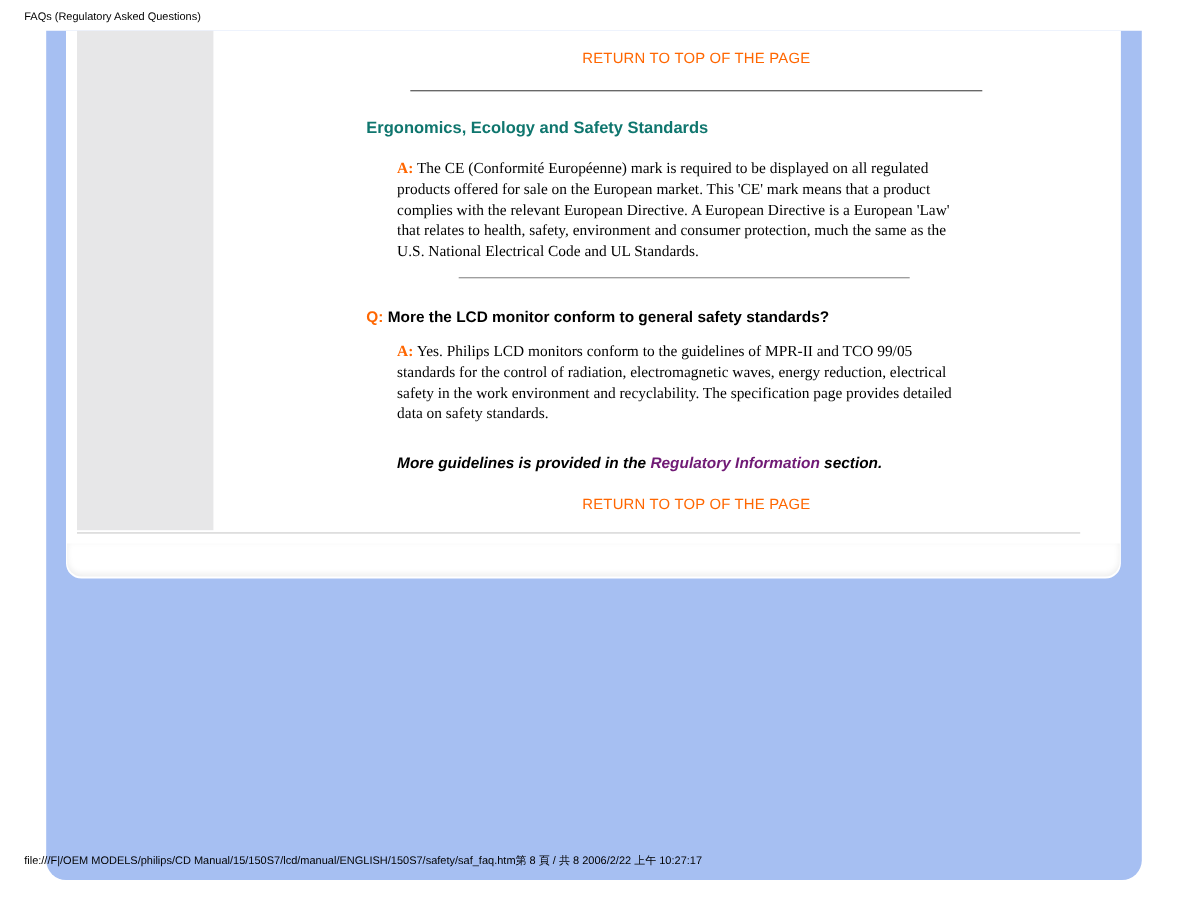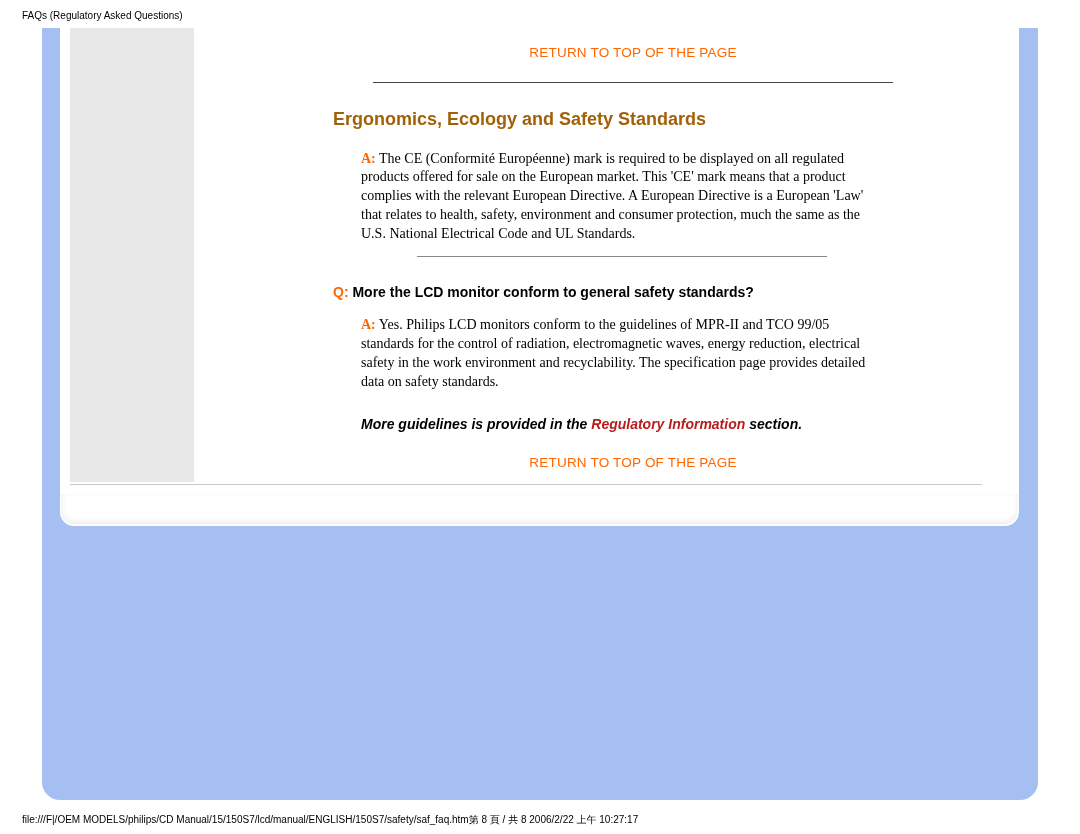--- a/index.html
+++ b/index.html
@@ -64,23 +64,23 @@
   }
 
   .hr-main {
     border: none;
     border-top: 1px solid #444;
     margin: 20px auto 24px auto;
     width: 520px;
   }
 
   .section-head {
-    color: #a16207;
+    color: #0f766e;
     font-weight: bold;
-    font-size: 18px;
+    font-size: 15px;
     margin: 6px 0 18px 0;
   }
 
   .q-line { font-weight: bold; margin: 8px 0 14px 0; }
   .q-label { color: #ff6600; font-weight: bold; }
 
   .answer-block { margin: 0 0 0 28px; width: 510px; font-family: Liberation Serif, serif; }
   .a-label { color: #ff6600; font-weight: bold; }
 
   .hr-small {
@@ -88,25 +88,25 @@
     border-top: 1px solid #888;
     width: 410px;
     margin: 12px 0 26px 84px;
   }
 
   .more-info {
     font-style: italic;
     font-weight: bold;
     margin: 24px 0 20px 28px;
   }
-  .more-info .link { color: #b91c1c; cursor: pointer; }
+  .more-info .link { color: #701a75; cursor: pointer; }
 
   .footer-path {
     position: absolute;
-    left: 22px; top: 813px;
+    left: 22px; top: 775px;
     font-size: 10px;
     color: #000;
     white-space: nowrap;
   }
 
   .hrule {
     position: absolute;
     height: 1px;
     background: #c9c9c9;
   }

